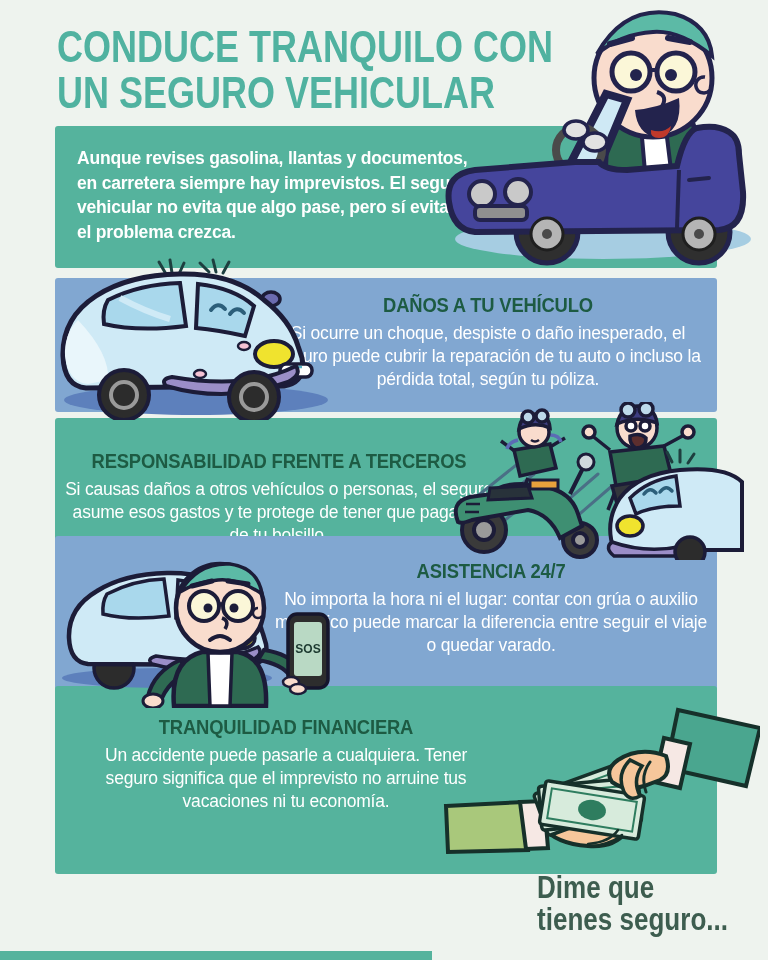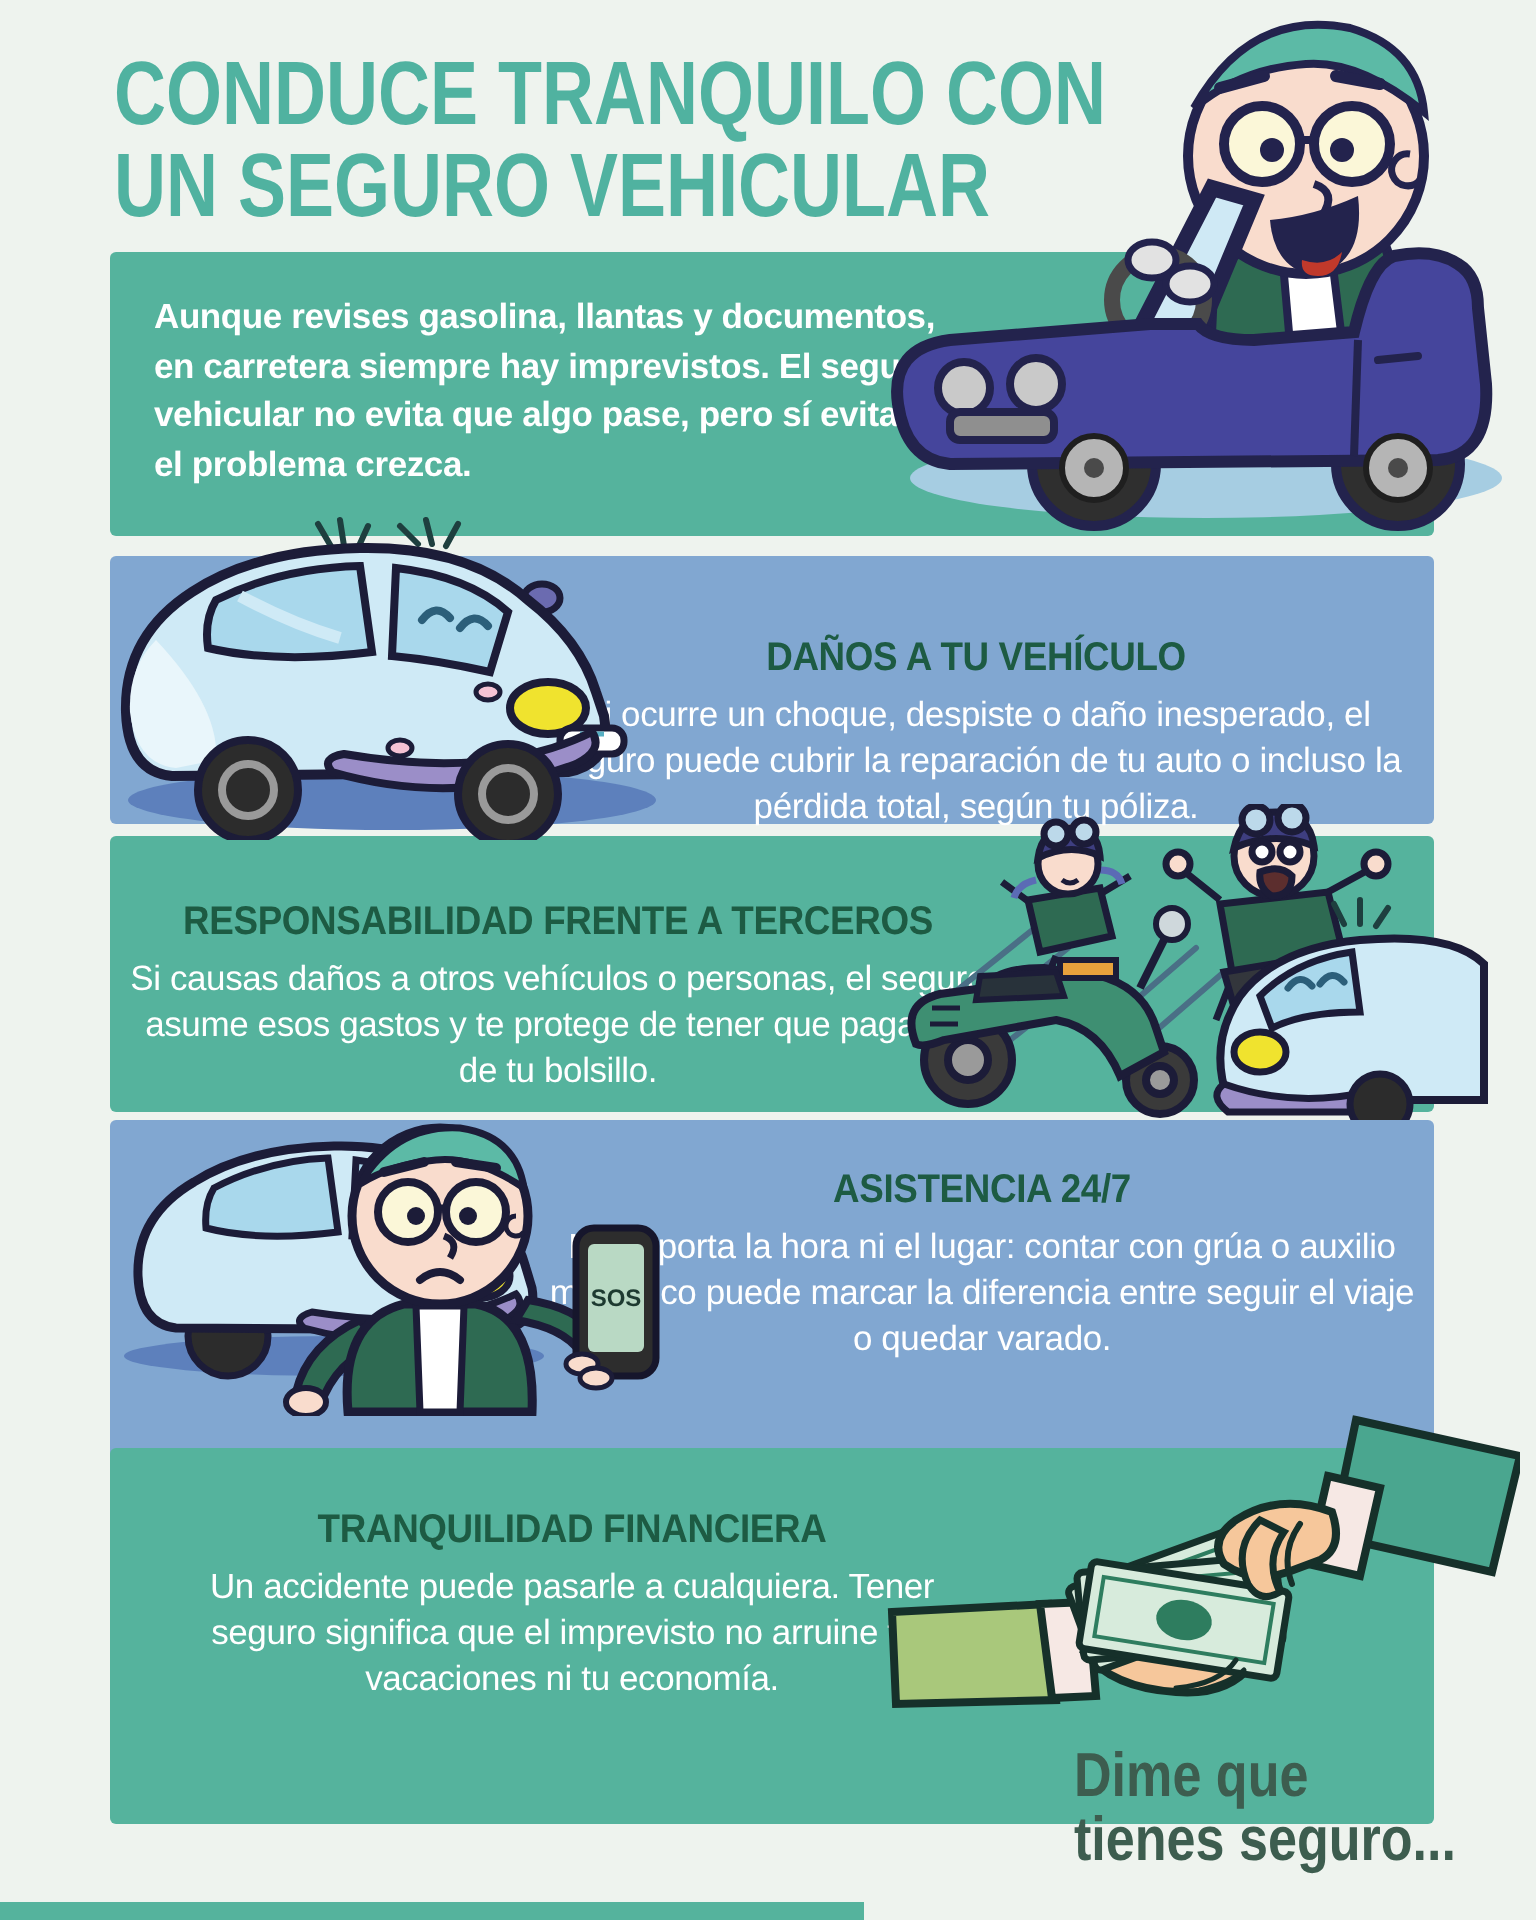--- a/index.html
+++ b/index.html
@@ -7,29 +7,29 @@
           font-family:"Liberation Sans",sans-serif;}
   .title{position:absolute;left:57px;top:24px;color:#50b2a0;font-weight:800;
          font-size:45px;line-height:46px;transform:scaleX(0.80);transform-origin:left top;
          white-space:nowrap;letter-spacing:0;}
   .band{position:absolute;left:55px;width:662px;border-radius:3px;}
   .teal{background:#55b39d;}
   .blue{background:#81a7d1;}
   .band-intro{top:126px;height:142px;}
   .band-s1{top:278px;height:134px;}
   .band-s2{top:418px;height:138px;}
-  .band-s3{top:560px;height:176px;}
-  .band-s4{top:724px;height:188px;}
+  .band-s3{top:536px;height:176px;}
+  .band-s4{top:686px;height:188px;}
   .intro-text{position:absolute;left:22px;top:20px;width:412px;color:#fff;font-weight:700;
               font-size:17.5px;line-height:24.5px;letter-spacing:-0.2px;}
   .sec-text{position:absolute;text-align:center;}
   .sec-heading{color:#1d5b43;font-weight:800;font-size:20px;letter-spacing:-0.2px;
                margin-bottom:5px;transform:scaleX(0.92);}
   .sec-body{color:#fff;font-size:17.5px;line-height:23px;letter-spacing:-0.2px;}
-  .pos-s1{left:212px;top:16px;width:442px;margin-top:24px;}
+  .pos-s1{left:212px;top:16px;width:442px;}
   .pos-s2{left:8px;top:32px;width:432px;}
   .pos-s3{left:218px;top:24px;width:436px;}
   .pos-s4{left:30px;top:30px;width:402px;}
   .outro{position:absolute;left:537px;top:872px;color:#3d5d4f;font-weight:800;
          font-size:31px;line-height:32px;transform:scaleX(0.84);transform-origin:left top;
          white-space:nowrap;}
   .bottom-bar{position:absolute;left:0;top:951px;width:432px;height:9px;background:#55b39d;}
   .ill{position:absolute;}
   svg text{font-family:"Liberation Sans",sans-serif;}
 </style>

